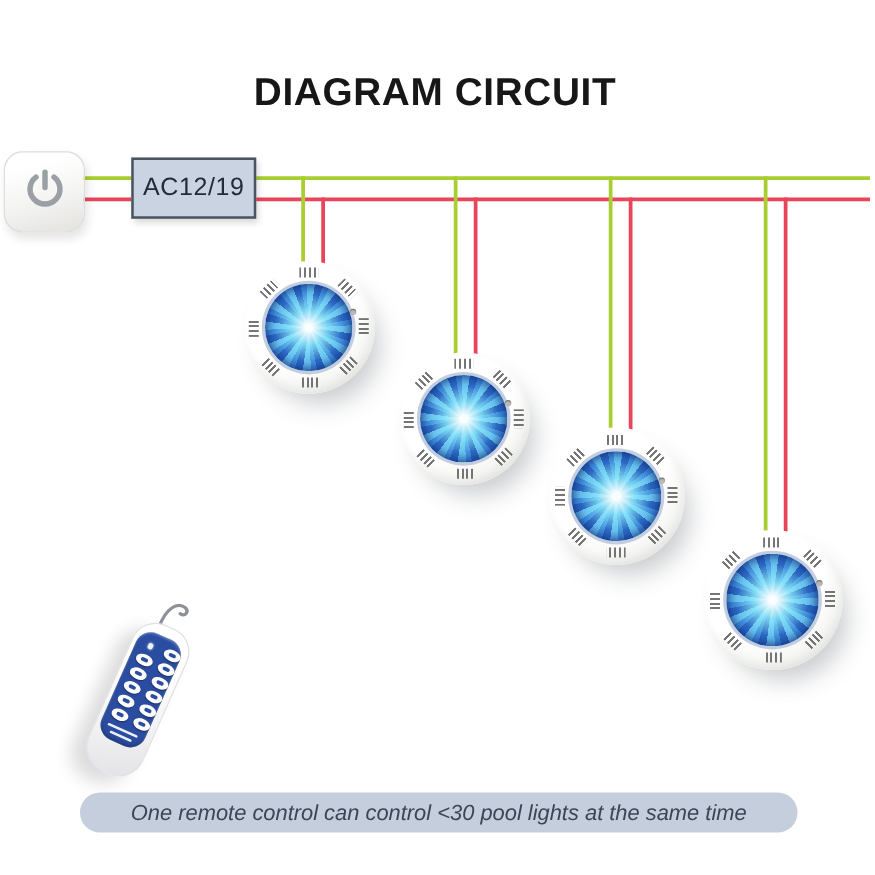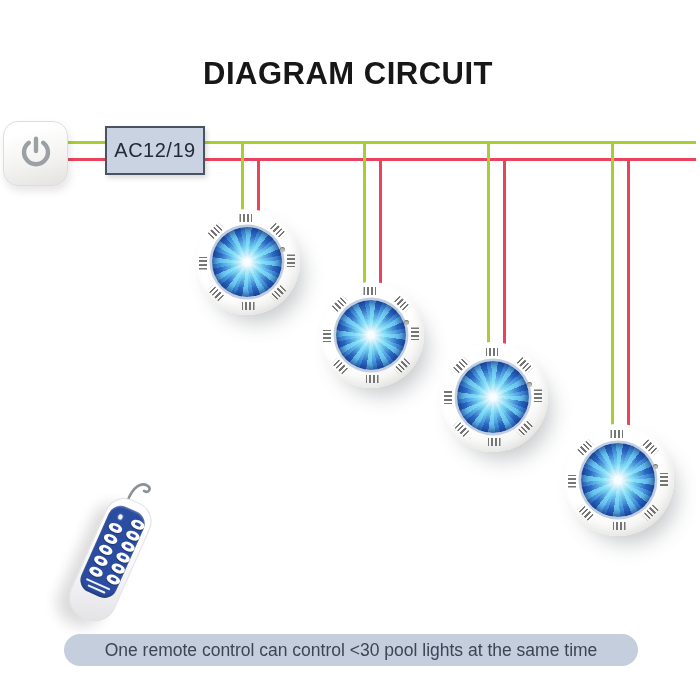--- a/index.html
+++ b/index.html
@@ -119,21 +119,21 @@
   .r-led{width:4.5px;height:4.5px;border-radius:50%;background:#eef2ff;box-shadow:0 0 2px #fff;}
   .panel-label{position:absolute;bottom:5px;left:0;width:100%;display:flex;flex-direction:column;align-items:center;gap:2.5px;}
   .panel-label i{display:block;height:2.5px;border-radius:2px;background:rgba(255,255,255,.92);}
   .panel-label i:nth-child(1){width:26px;}
   .panel-label i:nth-child(2){width:19px;}
   
   .footer-pill{
     position:absolute;left:64px;top:634px;width:574px;height:32px;border-radius:17px;
     background:var(--footer-bg);
     display:flex;align-items:center;justify-content:center;
-    font-size:17.5px;color:var(--footer-text);
+    font-size:17.5px;color:var(--footer-text);font-style:italic;
   }
 </style>
 </head>
 <body>
 
 <div class="canvas">
 
   <h1 class="title">DIAGRAM CIRCUIT</h1>
 
   <div>

